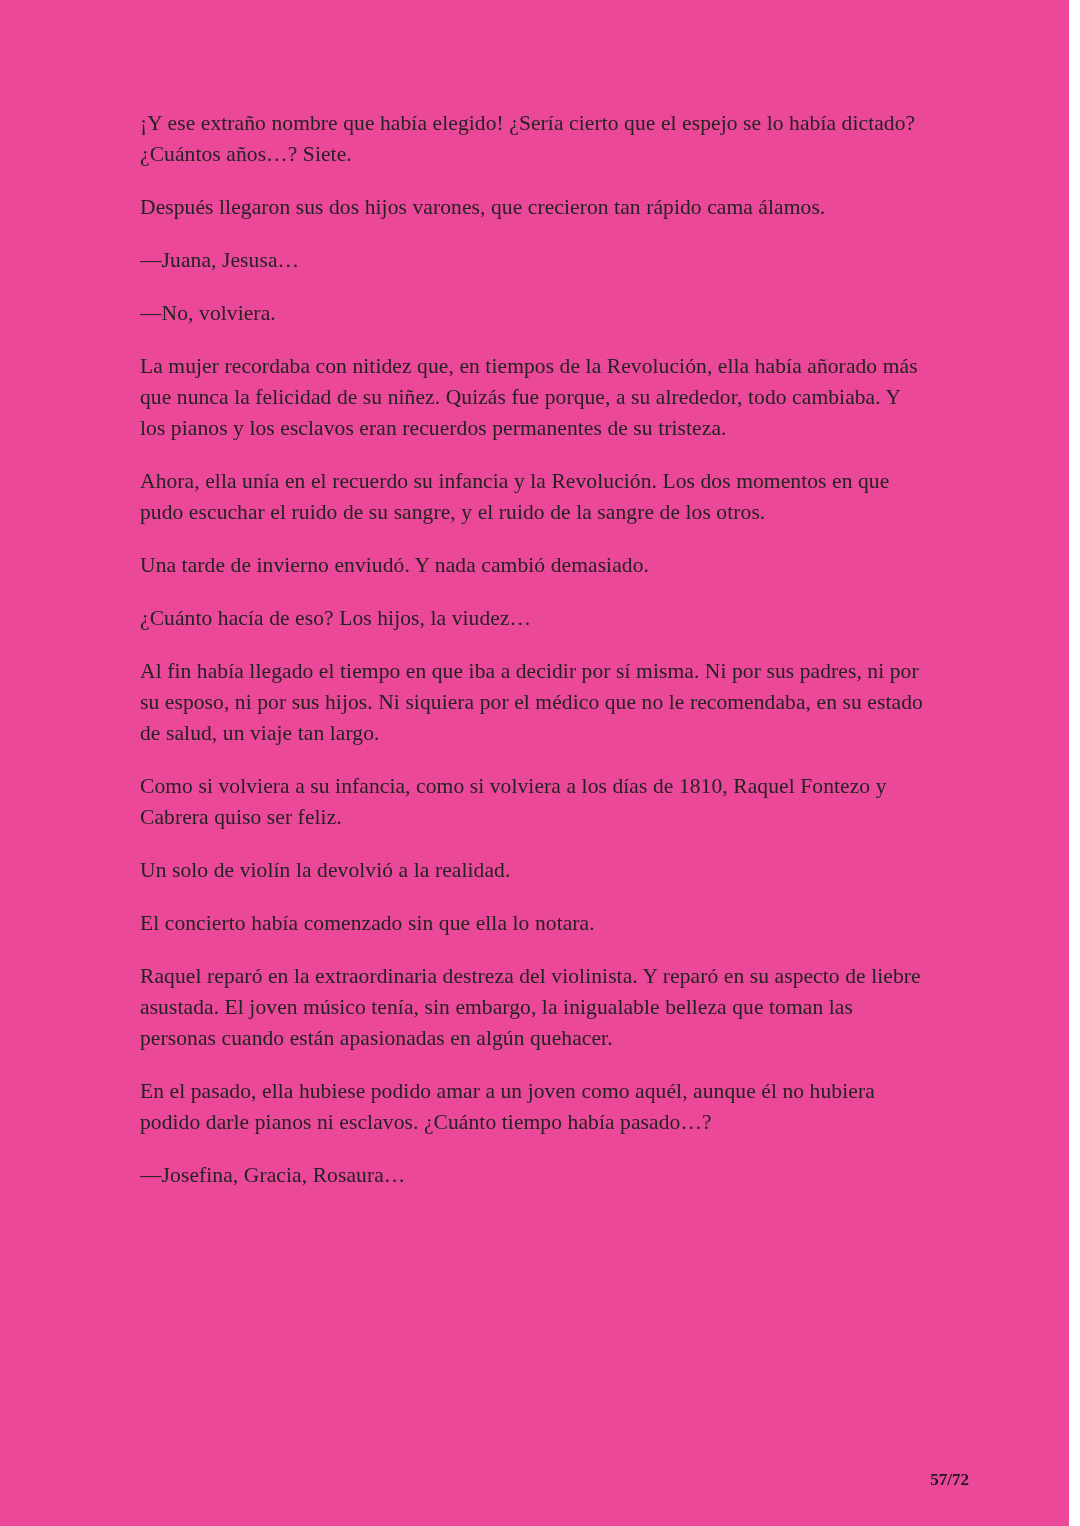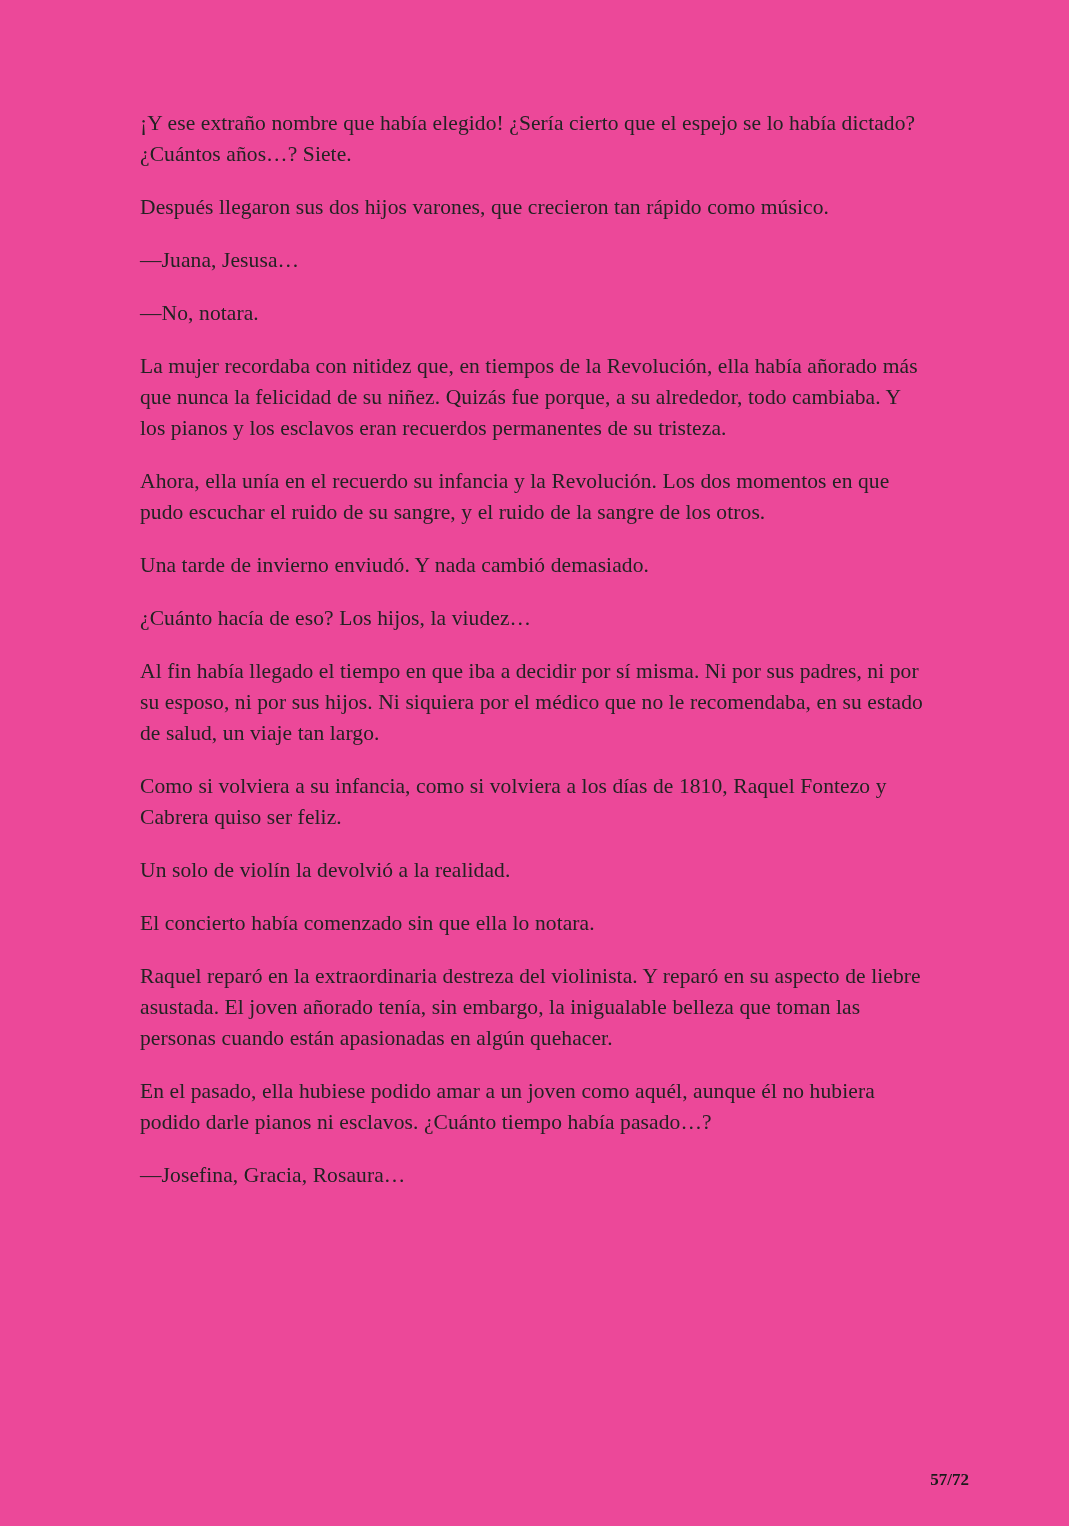--- a/index.html
+++ b/index.html
@@ -44,29 +44,29 @@
     color: #1b1b1b;
     font-family: "Liberation Serif", serif;
   }
 </style>
 </head>
 <body>
 
 <div class="page">
   <div class="content">
     <p class="para">¡Y ese extraño nombre que había elegido! ¿Sería cierto que el espejo se lo había dictado? ¿Cuántos años…? Siete.</p>
-    <p class="para">Después llegaron sus dos hijos varones, que crecieron tan rápido como músico.</p>
+    <p class="para">Después llegaron sus dos hijos varones, que crecieron tan rápido cama álamos.</p>
     <p class="para dialog">—Juana, Jesusa…</p>
-    <p class="para dialog">—No, notara.</p>
+    <p class="para dialog">—No, volviera.</p>
     <p class="para">La mujer recordaba con nitidez que, en tiempos de la Revolución, ella había añorado más que nunca la felicidad de su niñez. Quizás fue porque, a su alrededor, todo cambiaba. Y los pianos y los esclavos eran recuerdos permanentes de su tristeza.</p>
     <p class="para">Ahora, ella unía en el recuerdo su infancia y la Revolución. Los dos momentos en que pudo escuchar el ruido de su sangre, y el ruido de la sangre de los otros.</p>
     <p class="para">Una tarde de invierno enviudó. Y nada cambió demasiado.</p>
     <p class="para">¿Cuánto hacía de eso? Los hijos, la viudez…</p>
     <p class="para">Al fin había llegado el tiempo en que iba a decidir por sí misma. Ni por sus padres, ni por su esposo, ni por sus hijos. Ni siquiera por el médico que no le recomendaba, en su estado de salud, un viaje tan largo.</p>
     <p class="para">Como si volviera a su infancia, como si volviera a los días de 1810, Raquel Fontezo y Cabrera quiso ser feliz.</p>
     <p class="para">Un solo de violín la devolvió a la realidad.</p>
     <p class="para">El concierto había comenzado sin que ella lo notara.</p>
-    <p class="para">Raquel reparó en la extraordinaria destreza del violinista. Y reparó en su aspecto de liebre asustada. El joven añorado tenía, sin embargo, la inigualable belleza que toman las personas cuando están apasionadas en algún quehacer.</p>
+    <p class="para">Raquel reparó en la extraordinaria destreza del violinista. Y reparó en su aspecto de liebre asustada. El joven músico tenía, sin embargo, la inigualable belleza que toman las personas cuando están apasionadas en algún quehacer.</p>
     <p class="para">En el pasado, ella hubiese podido amar a un joven como aquél, aunque él no hubiera podido darle pianos ni esclavos. ¿Cuánto tiempo había pasado…?</p>
     <p class="para dialog">—Josefina, Gracia, Rosaura…</p>
   </div>
   <div class="page-number">57/72</div>
 </div>
 
 </body></html>

